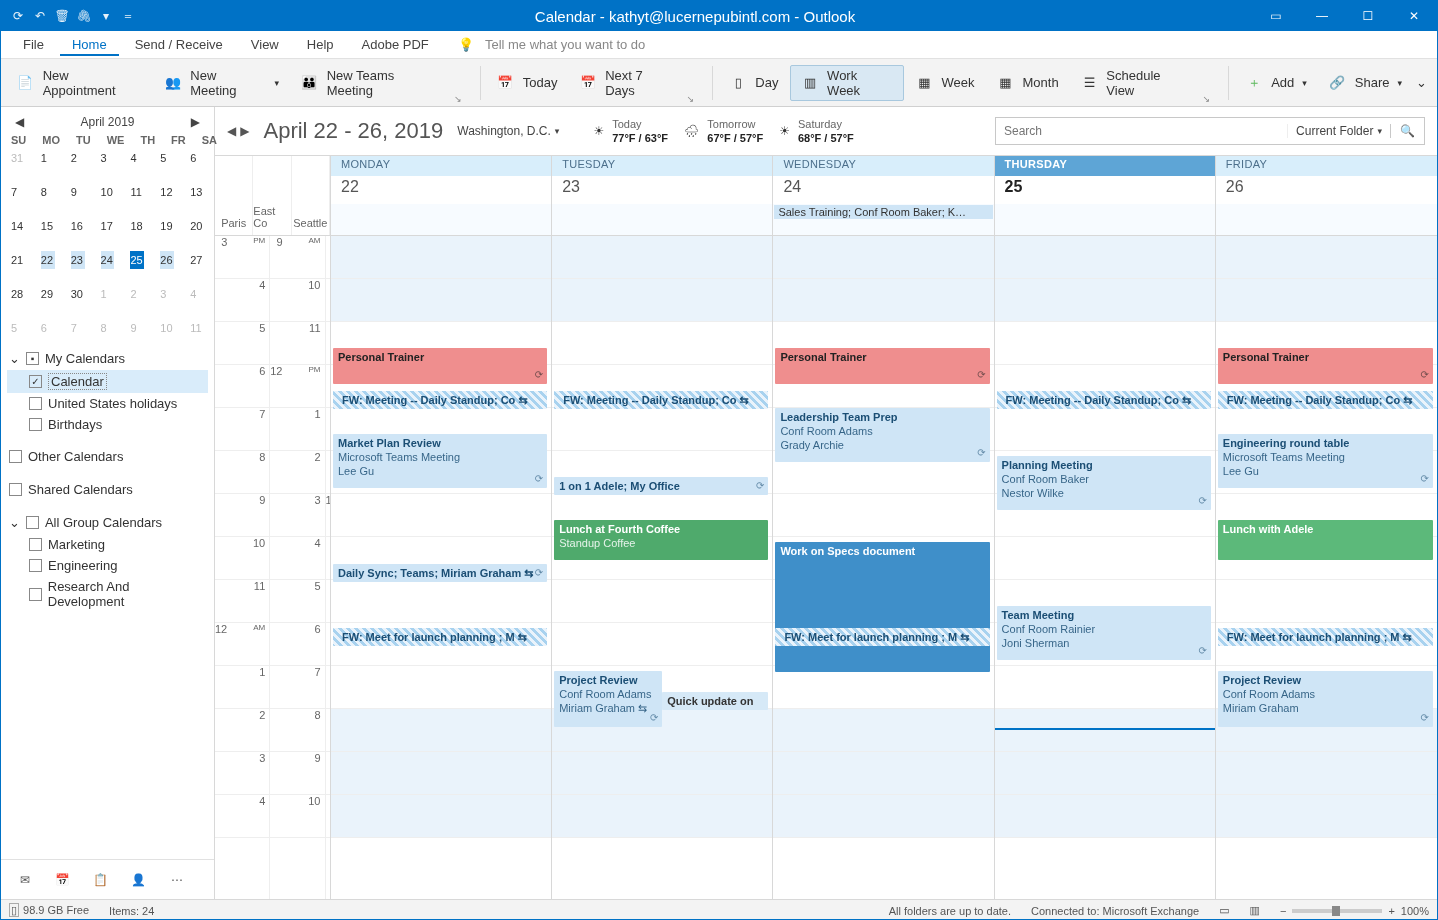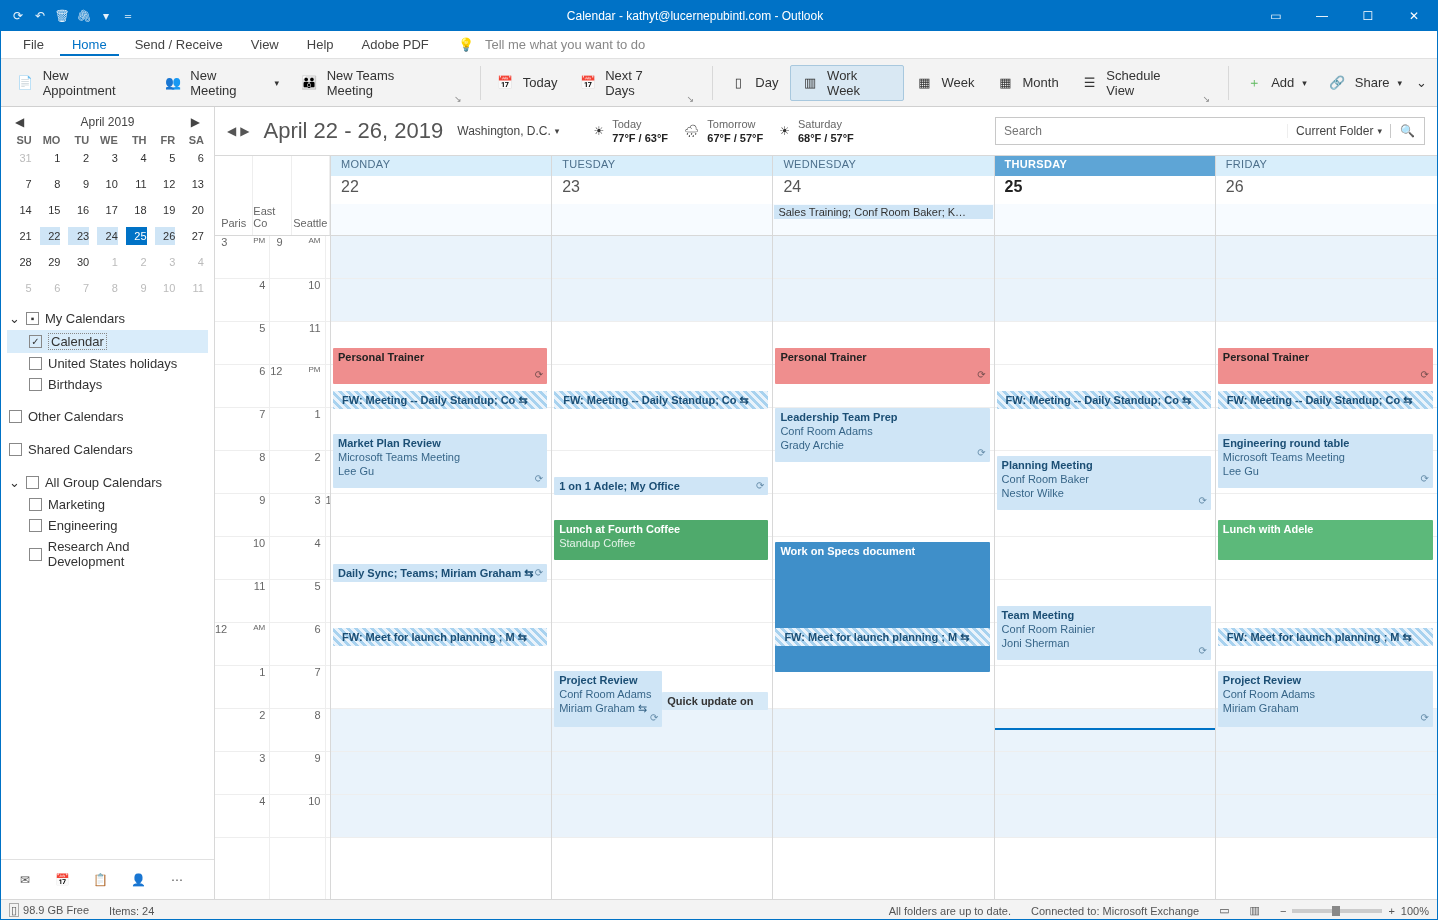--- a/index.html
+++ b/index.html
@@ -1,42 +1,42 @@
 <!DOCTYPE html>
 <html><head>
 <meta charset="utf-8">
 <style>
 * { box-sizing: border-box; margin: 0; padding: 0; font-family: "Segoe UI", Arial, sans-serif; }
 body { width: 1438px; height: 920px; background: #fff; overflow: hidden; font-size: 12px; color: #333; border: 1px solid #0072c6;}
 
 .titlebar { height: 30px; background: #0072c6; display: flex; align-items: center; color: #fff; font-size: 12px; }
 .tb-left { display:flex; align-items:center; gap:4px; padding-left:8px;}
 .tb-icon { width:18px; height:18px; display:flex; align-items:center; justify-content:center; opacity:0.9; cursor:pointer;}
-.tb-title { flex:1; text-align:center; font-size:12px;}
+.tb-title { flex:1; text-align:center; font-size:15px;}
 .tb-right { display:flex; align-items:center;}
 .tb-btn { width:46px; height:30px; display:flex; align-items:center; justify-content:center;}
 
 .menurow { height: 28px; background:#fff; border-bottom:1px solid #e1e1e1; display:flex; align-items:center; padding-left:10px; gap:4px;}
 .menuitem { padding:4px 12px; font-size:13px; color:#444;}
 .menuitem.active { color:#0072c6; border-bottom:2px solid #0072c6; padding-bottom:2px;}
 .tellme { margin-left:14px; color:#888; font-size:13px; display:flex; align-items:center; gap:10px;}
 
 .ribbon { height: 48px; background:#f3f3f3; border-bottom:1px solid #d0d0d0; display:flex; align-items:center; padding:0 6px;}
 .rbtn { display:flex; align-items:center; gap:8px; padding:4px 10px; height:36px; background:#fff0; border-radius:2px; margin-right:2px; font-size:13px; color:#333; cursor:pointer;}
 .rbtn .ric { width:18px; height:18px; display:flex; align-items:center; justify-content:center;}
 .rsep { width:1px; height:34px; background:#d8d8d8; margin:0 6px;}
 .rbtn.active { background:#d9e8f3; border:1px solid #a8c8de;}
 .rlauncher { width:14px; align-self:flex-end; margin-bottom:2px; margin-right:6px; color:#888; font-size:9px;}
 
 .main { display:flex; height: calc(920px - 30px - 28px - 48px - 22px); }
 
 .sidebar { width:214px; border-right:1px solid #d8d8d8; display:flex; flex-direction:column;}
 .mini-cal { padding:6px 10px 4px;}
 .mini-head { display:flex; align-items:center; justify-content:space-between; font-size:12px; color:#444; padding:2px 4px;}
-.mini-grid { display:grid; grid-template-columns:repeat(7,1fr); text-align:right; font-size:11px; gap:8px;}
+.mini-grid { display:grid; grid-template-columns:repeat(7,1fr); text-align:left; font-size:11px; gap:16px;}
 .mini-grid div { padding:3px 0;}
 .mini-dow { color:#666; font-weight:600;}
 .mini-other { color:#bbb;}
 .mini-range { background:#cfe5f6;}
 .mini-today { background:#0072c6; color:#fff;}
 .cal-tree { flex:1; padding:6px 6px; font-size:13px;}
 .tree-head { display:flex; align-items:center; gap:6px; padding:4px 2px; color:#333;}
 .tree-item { display:flex; align-items:center; gap:6px; padding:3px 2px 3px 22px; color:#333;}
 .tree-item.selected { background:#d9ecfa;}
 .tree-check { width:13px; height:13px; border:1px solid #888; display:inline-flex; align-items:center; justify-content:center; font-size:10px; color:#333;}

